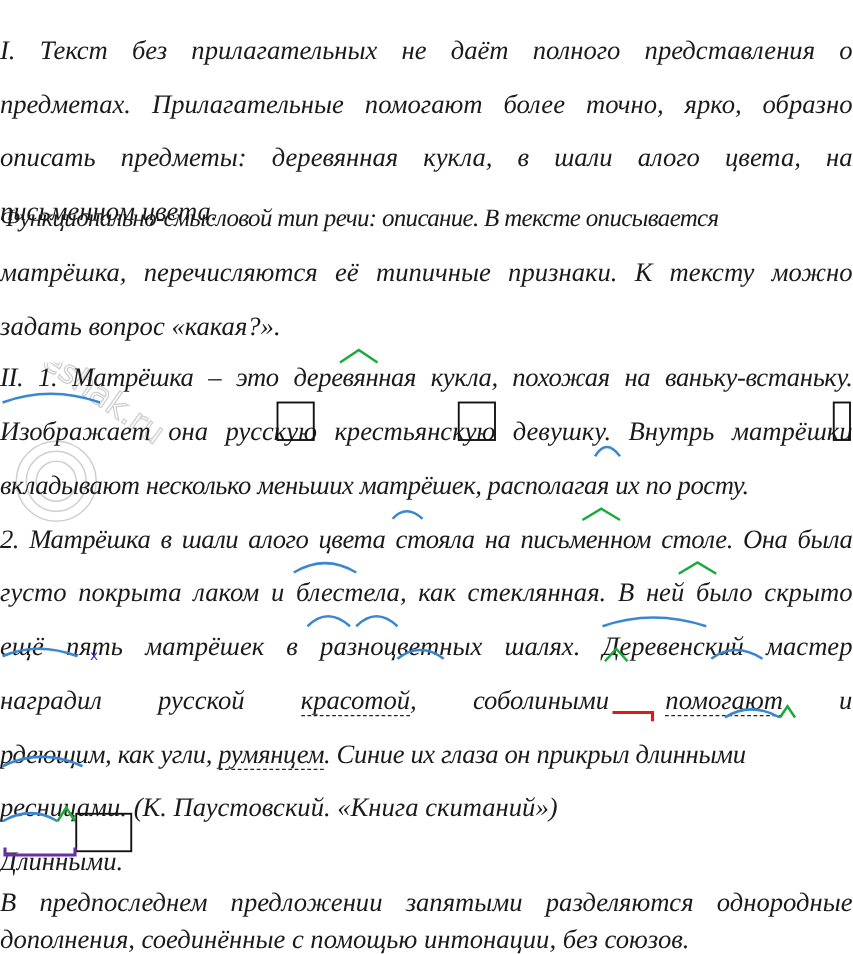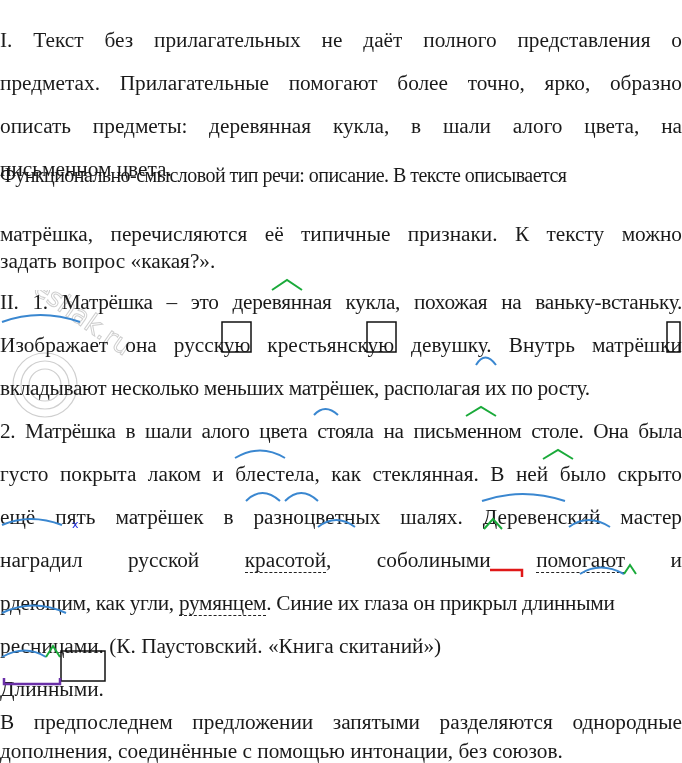--- a/index.html
+++ b/index.html
@@ -15,20 +15,21 @@
       font-family: "Liberation Serif", "DejaVu Serif", serif;
       color: #1a1a1a;
       font-size: 21.3px;
     }
     .line {
       position: absolute;
       left: 0;
       width: 682px;
       white-space: nowrap;
       line-height: 24px;
+      font-style: italic;
     }
     .just {
       text-align: justify;
       text-align-last: justify;
     }
     .left { text-align: left; }
     .mark { position: absolute; pointer-events: none; }
     .dashed-ul {
       border-bottom: 1.5px dashed #222;
       padding-bottom: 0;
@@ -53,21 +54,21 @@
   </g>
   <text x="5" y="25" font-family="DejaVu Sans, sans-serif" font-size="26" fill="none" stroke="#cfcfcf" stroke-width="1" transform="rotate(35 60 40)">reshak.ru</text>
 </svg>
 
 <div class="line just" style="top:28px;">I. Текст без прилагательных не даёт полного представления о</div>
 <div class="line just" style="top:71px;">предметах. Прилагательные помогают более точно, ярко, образно</div>
 <div class="line just" style="top:114px;">описать предметы: деревянная кукла, в шали алого цвета, на</div>
 <div class="line left" style="top:157px;">письменном цвета.</div>
 
 <div class="line left" style="top:163px; font-size:20px; letter-spacing:-0.55px;">Функционально-смысловой тип речи: описание. В тексте описывается</div>
-<div class="line just" style="top:206px;margin-top:16px;">матрёшка, перечисляются её типичные признаки. К тексту можно</div>
+<div class="line just" style="top:206px;">матрёшка, перечисляются её типичные признаки. К тексту можно</div>
 <div class="line left" style="top:249px;">задать вопрос «какая?».</div>
 
 <div class="line just" style="top:290px; letter-spacing:-0.3px;">II. 1. Матрёшка – это деревянная кукла, похожая на ваньку-встаньку.</div>
 <div class="line just" style="top:333px;">Изображает она русскую крестьянскую девушку. Внутрь матрёшки</div>
 <div class="line left" style="top:376px; letter-spacing:-0.35px;">вкладывают несколько меньших матрёшек, располагая их по росту.</div>
 
 <svg class="mark" style="left:0; top:270px;" width="682" height="120">
 
   <polyline points="272,20 287,10 302,20" fill="none" stroke="#1aaa3a" stroke-width="2"></polyline>
 

